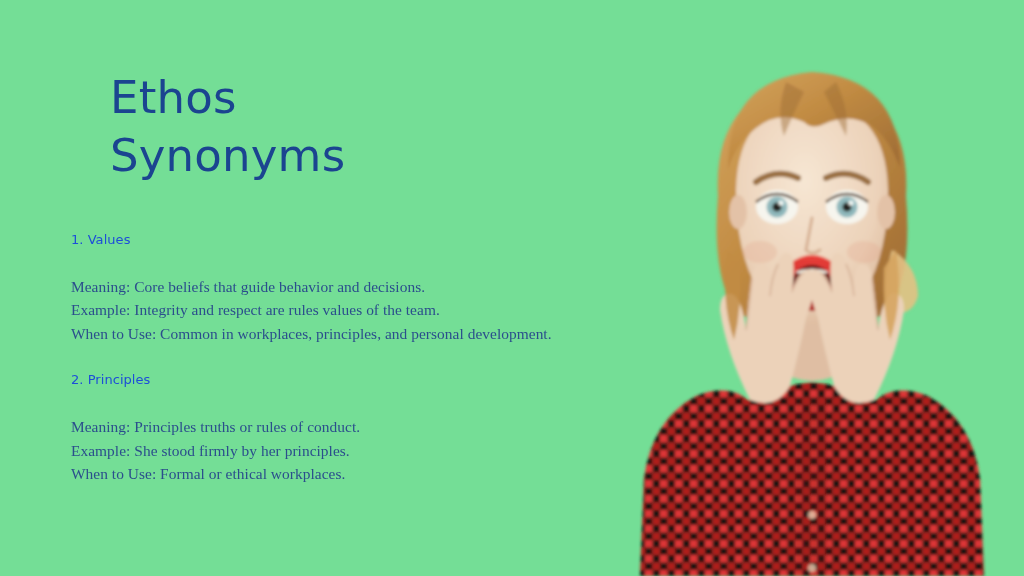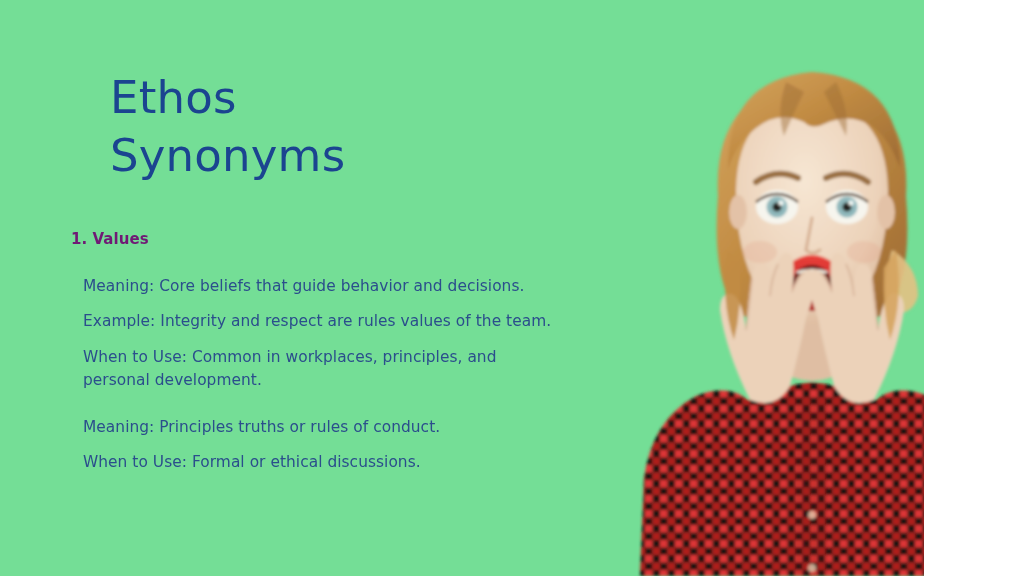--- a/index.html
+++ b/index.html
@@ -6,21 +6,21 @@
   html, body {
     margin: 0;
     padding: 0;
     background: #ffffff;
   }
   body {
     font-family: "DejaVu Sans", "Liberation Sans", sans-serif;
   }
   .slide {
     position: relative;
-    width: 924px;
+    width: 1024px;
     height: 576px;
     overflow: hidden;
     background: #74de96;
   }
 
   
   .text-col {
     position: absolute;
     left: 71px;
     top: 0;
@@ -48,28 +48,29 @@
     width: 500px;
     font-size: 15.4px;
     line-height: 23.4px;
     color: #2b4e8c;
     letter-spacing: 0.05px;
   }
   .section { margin: 0; }
   .section + .section { margin-top: 23.4px; }
   .section-head {
     margin: 0 0 23.4px 0;
-    font-size: 15px;
+    font-size: 13px;
     line-height: 23.4px;
-    font-weight: 700;
-    color: #701a75;
+    font-weight: 400;
+    color: #1d4ed8;
   }
   .section-line {
-    margin: 12px;
+    margin: 0;
     white-space: normal;
+    font-family: Liberation Serif, serif;
   }
 
   
   .photo {
     position: absolute;
     left: 600px;
     top: 0;
     width: 424px;
     height: 576px;
   }
@@ -88,22 +89,24 @@
     <div class="body-block">
 
       <div class="section">
         <div class="section-head">1. Values</div>
         <p class="section-line">Meaning: Core beliefs that guide behavior and decisions.</p>
         <p class="section-line">Example: Integrity and respect are rules values of the team.</p>
         <p class="section-line">When to Use: Common in workplaces, principles, and personal development.</p>
       </div>
 
       <div class="section">
+        <div class="section-head">2. Principles</div>
         <p class="section-line">Meaning: Principles truths or rules of conduct.</p>
-        <p class="section-line">When to Use: Formal or ethical discussions.</p>
+        <p class="section-line">Example: She stood firmly by her principles.</p>
+        <p class="section-line">When to Use: Formal or ethical workplaces.</p>
       </div>
 
     </div>
   </div>
 
   <div class="photo">
     <svg viewBox="0 0 424 576" preserveAspectRatio="xMidYMid slice">
       <defs>
         <pattern id="buffalo" width="15" height="15" patternUnits="userSpaceOnUse">
           <rect width="15" height="15" fill="#d41a1f"></rect>

